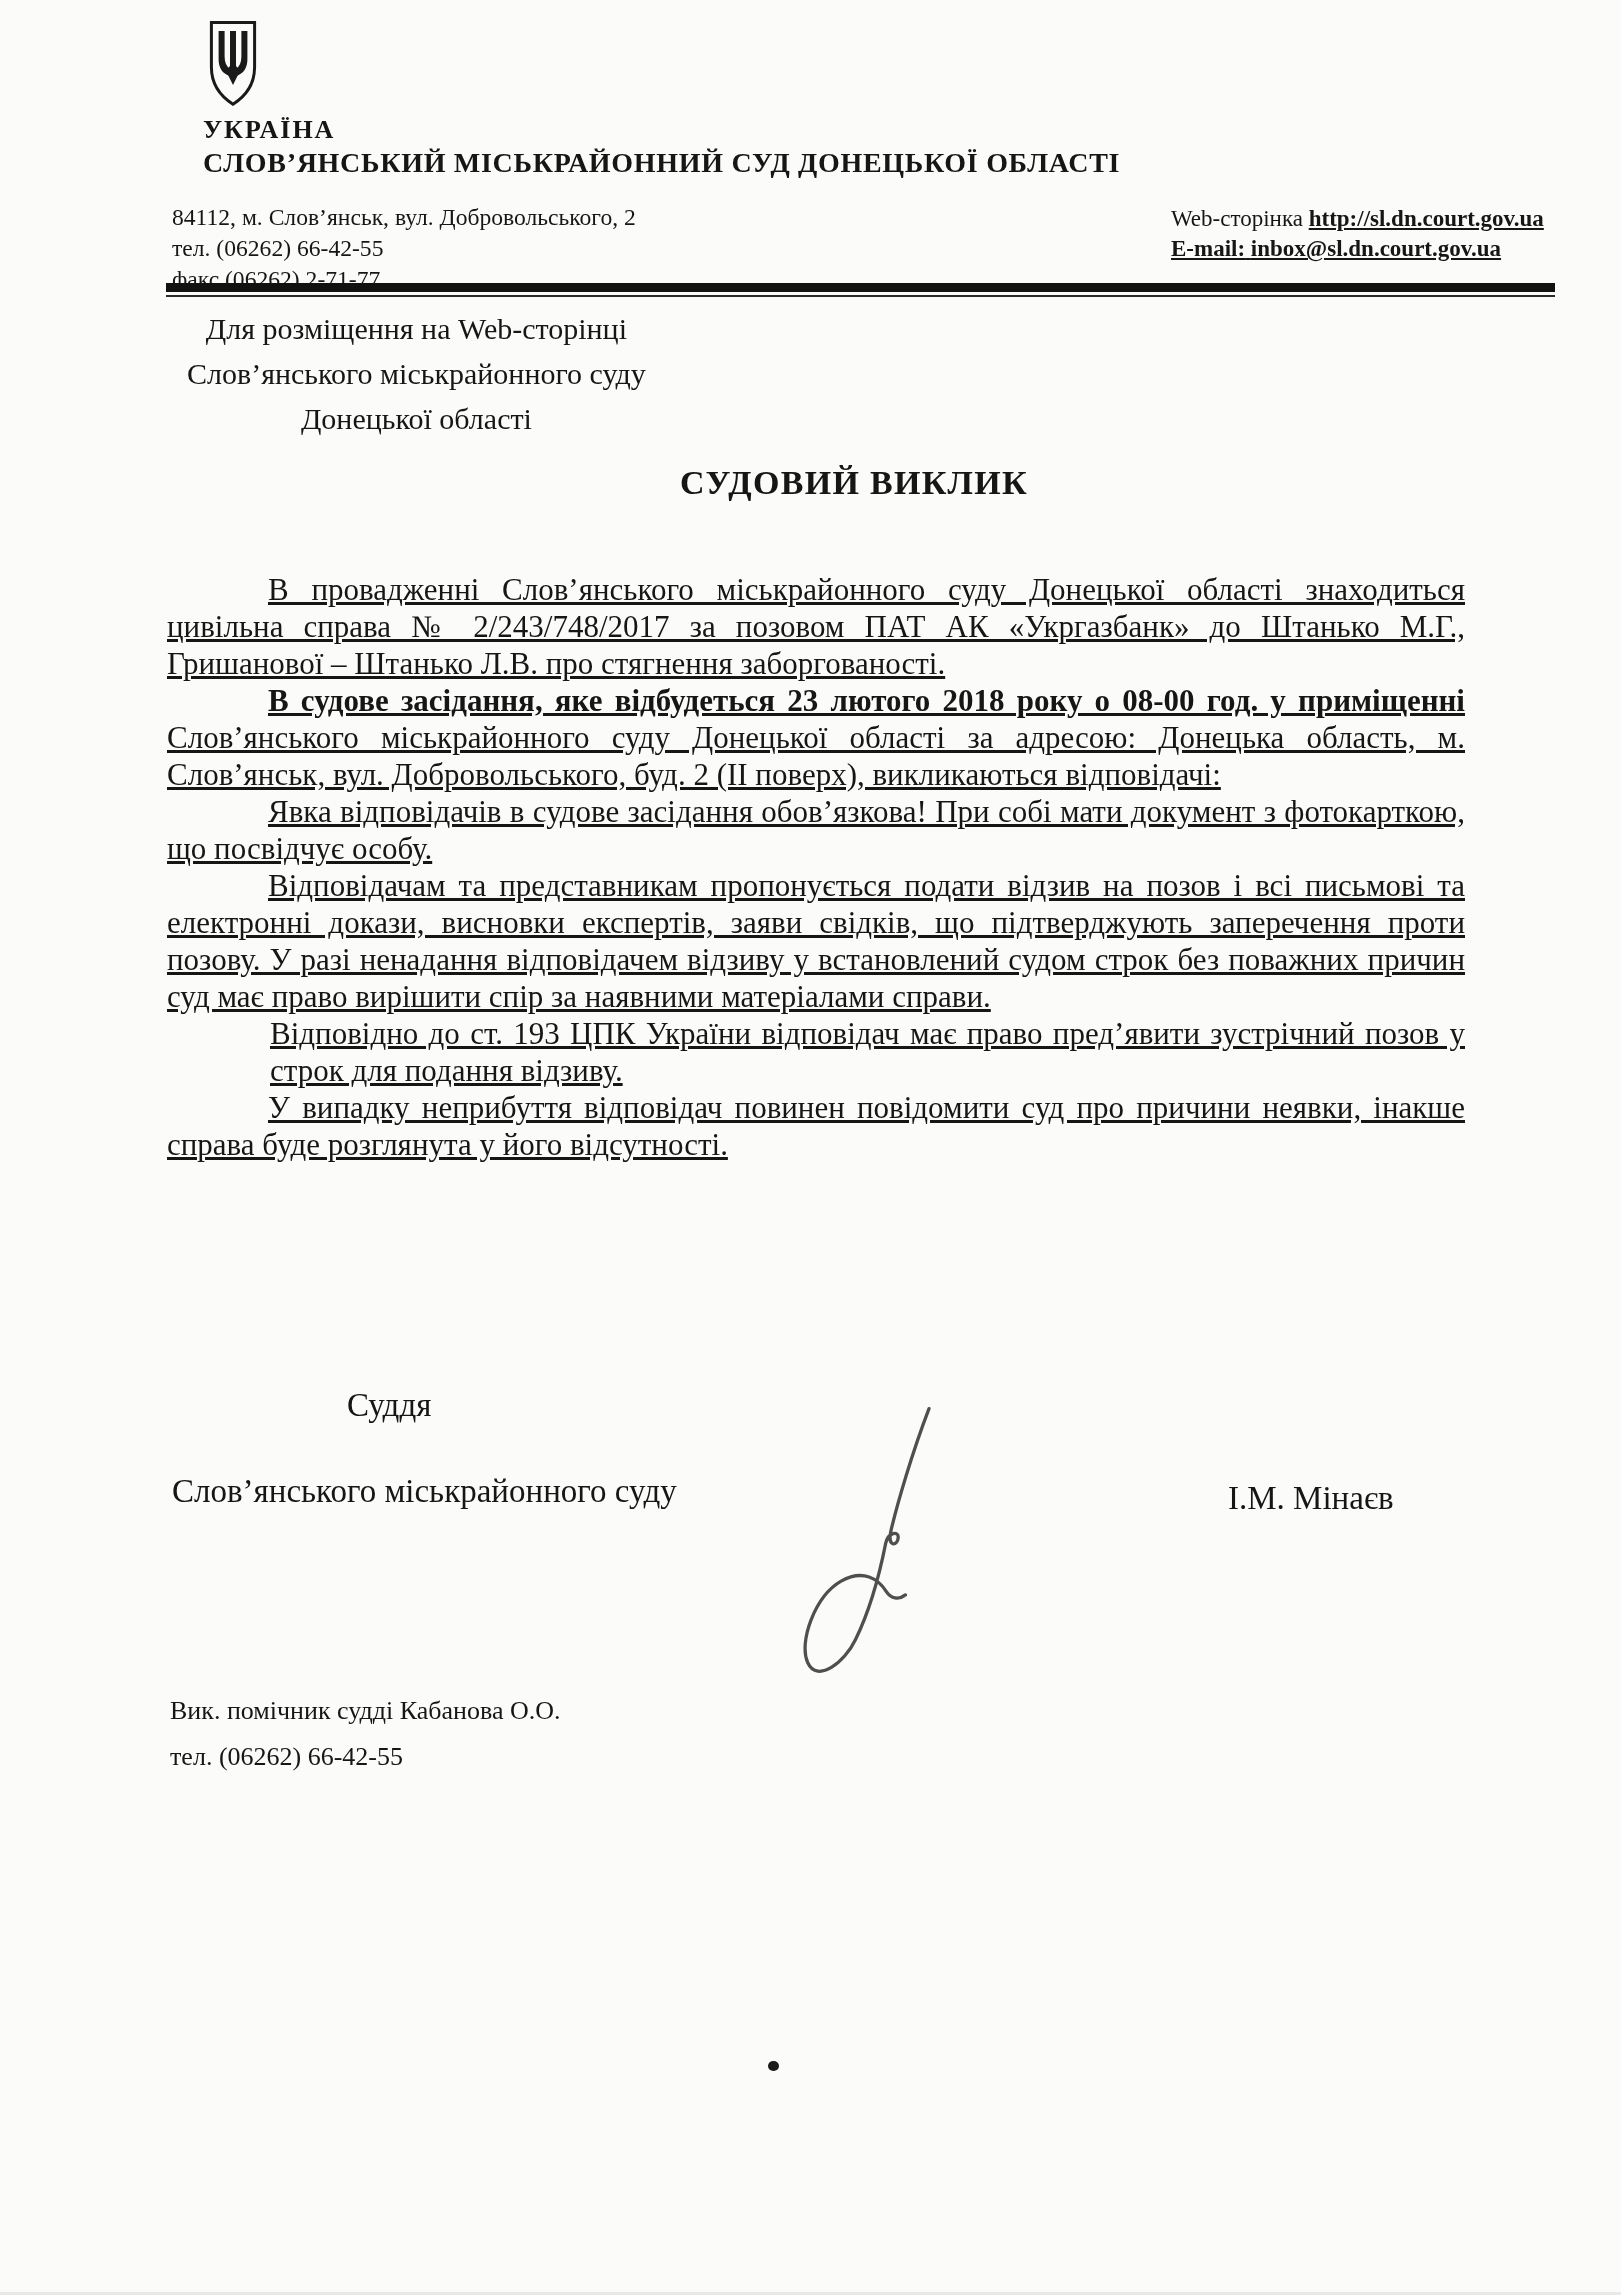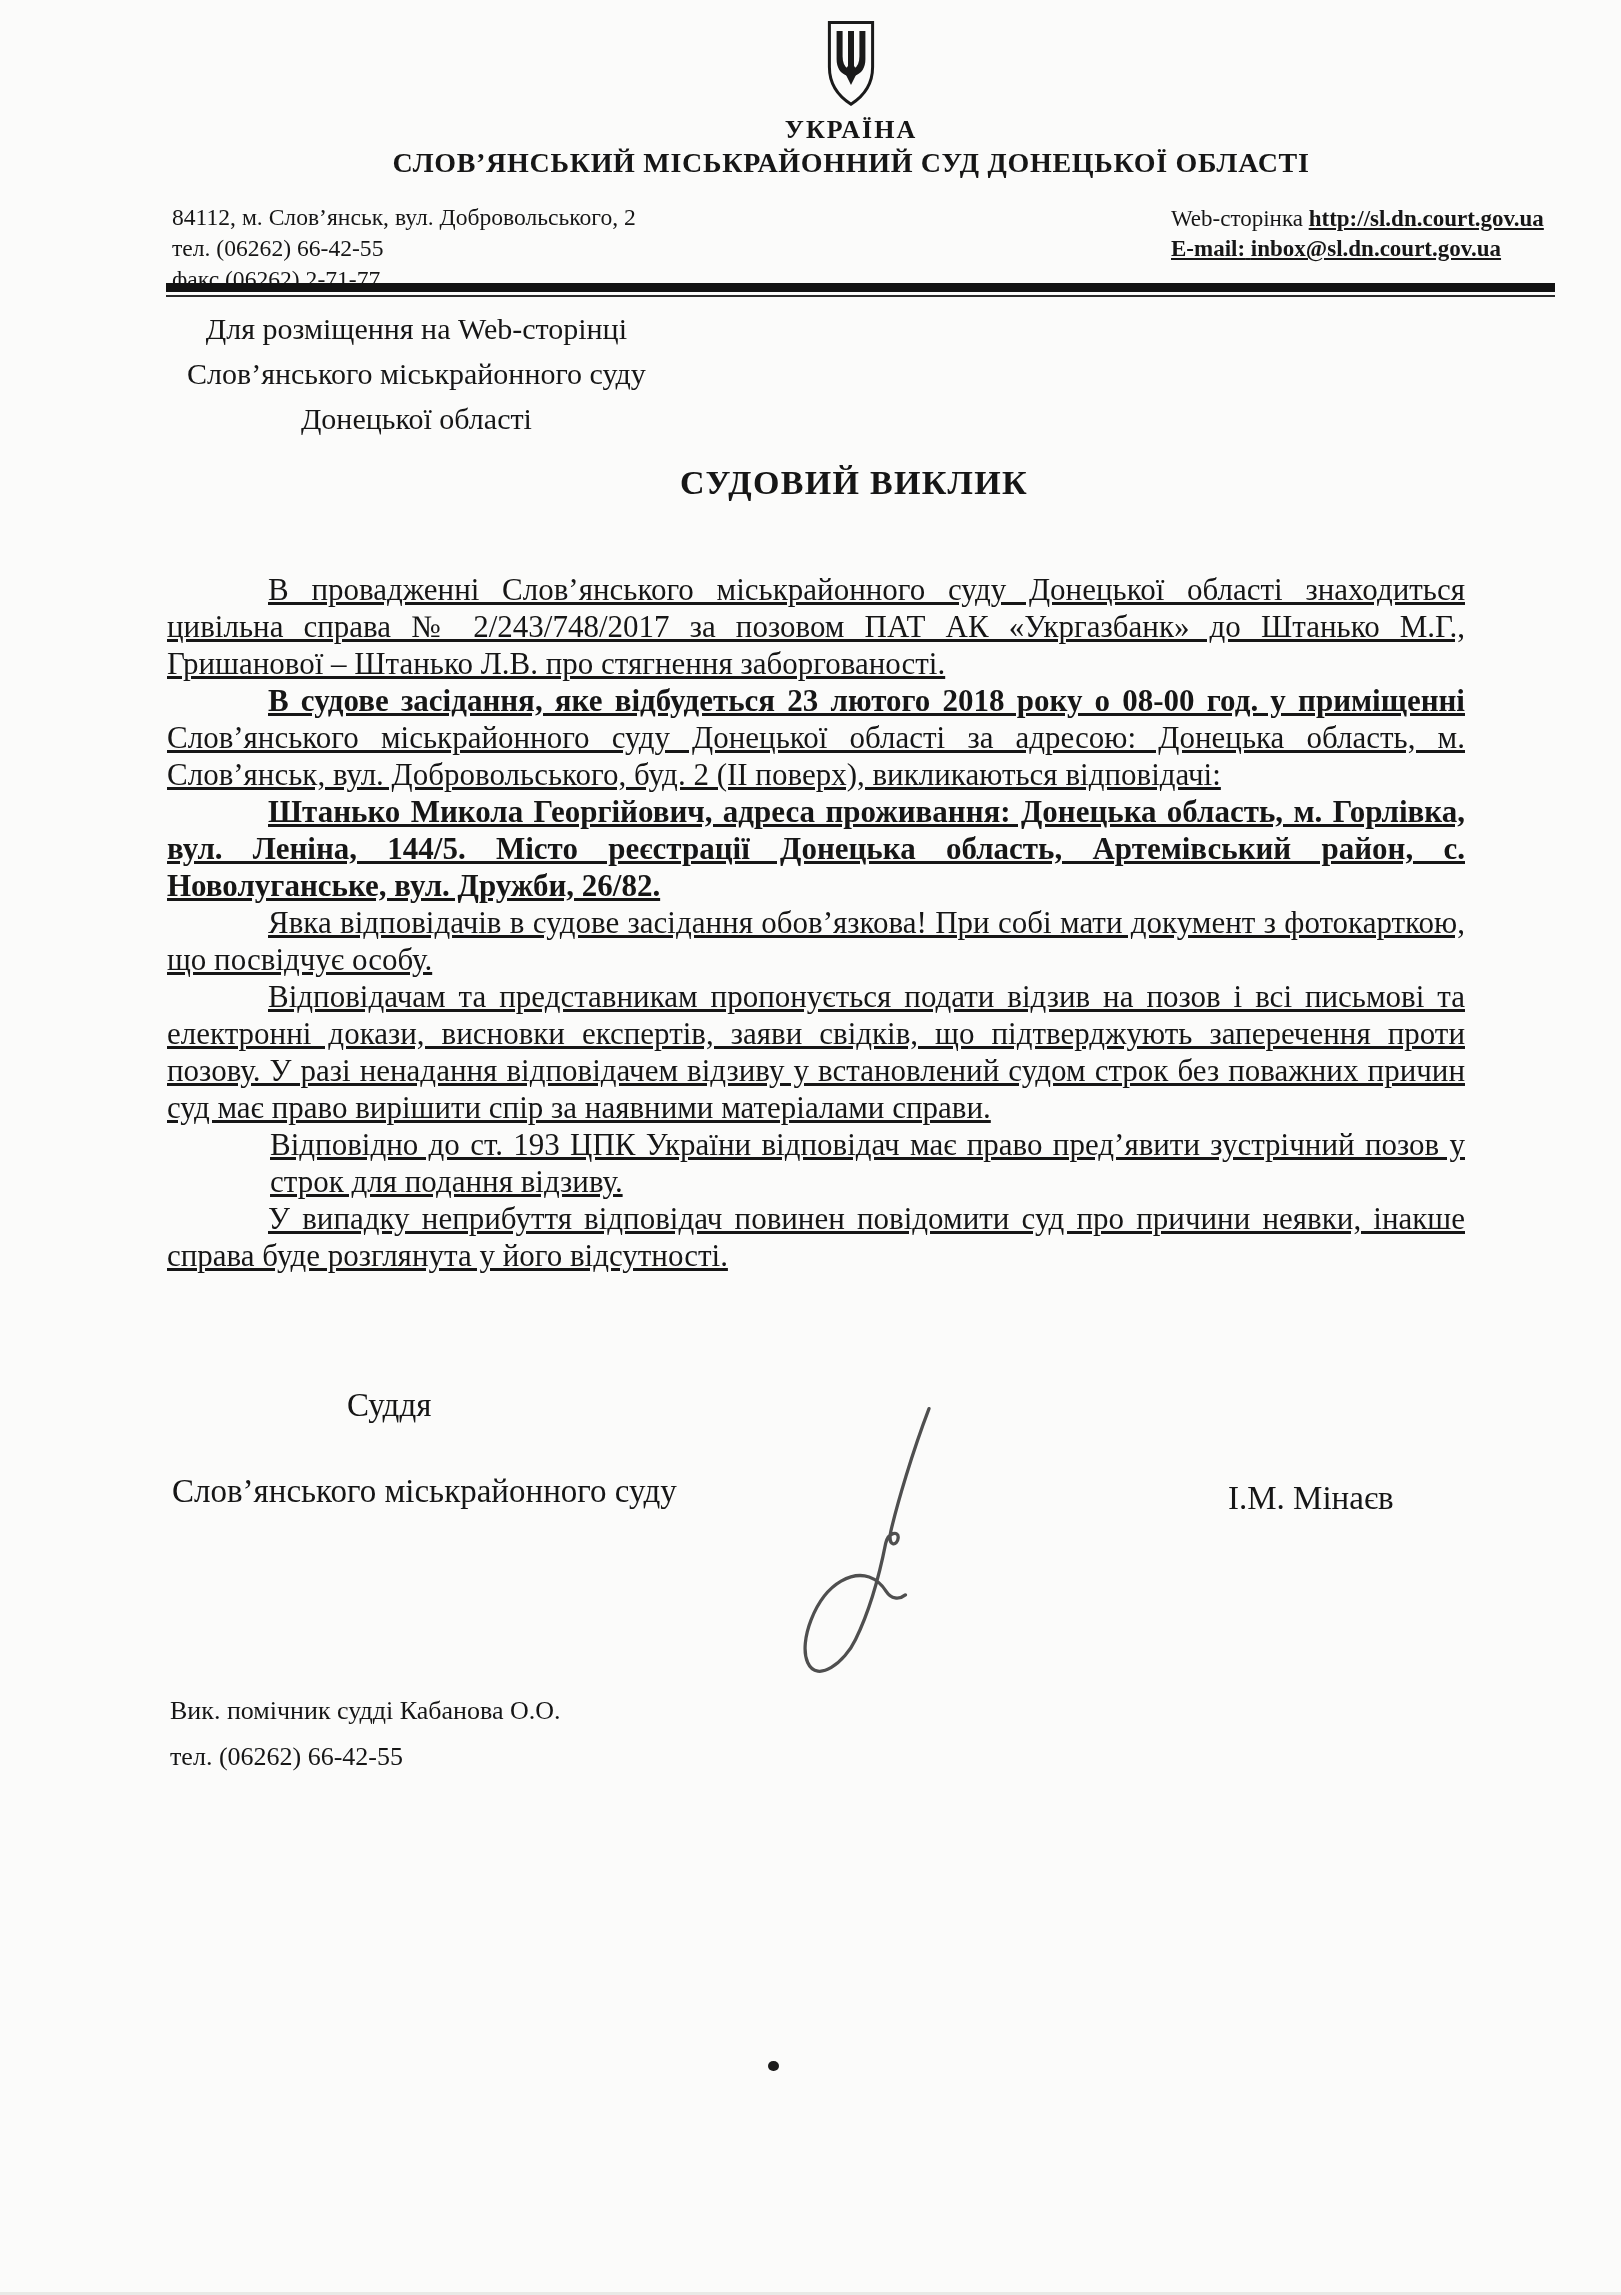--- a/index.html
+++ b/index.html
@@ -7,21 +7,21 @@
     position:relative;
     width:1621px;height:2295px;
     background:#fbfbfa;
     overflow:hidden;
     font-family:"Liberation Serif","DejaVu Serif",serif;
     color:#161616;
   }
   
   .header-block{
     position:absolute;left:167px;top:18.3px;width:1296px;
-    text-align:center;transform:translateX(36px);
+    text-align:left;transform:translateX(36px);
   }
   .emblem{display:inline-block;}
   .country{
     margin-top:2.6px;font-size:26px;font-weight:bold;letter-spacing:2px;
   }
   .court-name{
     margin-top:2.6px;font-size:28px;font-weight:bold;letter-spacing:0.7px;white-space:nowrap;
   }
   
   .contact-left{
@@ -129,21 +129,20 @@
     <div>Для розміщення на Web-сторінці</div>
     <div>Слов’янського міськрайонного суду</div>
     <div>Донецької області</div>
   </div>
 
   <h1 class="doc-title">СУДОВИЙ ВИКЛИК</h1>
 
   <div class="doc-body">
     <p class="indent">В провадженні Слов’янського міськрайонного суду Донецької області знаходиться цивільна справа № 2/243/748/2017 за позовом ПАТ АК «Укргазбанк» до Штанько М.Г., Гришанової – Штанько Л.В. про стягнення заборгованості.</p>
     <p class="indent"><b>В судове засідання, яке відбудеться 23 лютого 2018 року о 08-00 год. у приміщенні</b><span> Слов’янського міськрайонного суду Донецької області за адресою: Донецька область, м. Слов’янськ, вул. Добровольського, буд. 2 (ІІ поверх), викликаються відповідачі:</span></p>
-    <p class="indent bold">Штанько Микола Георгійович, адреса проживання: Донецька область, м. Горлівка, вул. Леніна, 144/5. Місто реєстрації Донецька область, Артемівський район, с. Новолуганське, вул. Дружби, 26/82.</p>
     <p class="indent">Явка відповідачів в судове засідання обов’язкова! При собі мати документ з фотокарткою, що посвідчує особу.</p>
     <p class="indent">Відповідачам та представникам пропонується подати відзив на позов і всі письмові та електронні докази, висновки експертів, заяви свідків, що підтверджують заперечення проти позову. У разі ненадання відповідачем відзиву у встановлений судом строк без поважних причин суд має право вирішити спір за наявними матеріалами справи.</p>
     <p class="block-left">Відповідно до ст. 193 ЦПК України відповідач має право пред’явити зустрічний позов у строк для подання відзиву.</p>
     <p class="indent">У випадку неприбуття відповідач повинен повідомити суд про причини неявки, інакше справа буде розглянута у його відсутності.</p>
   </div>
 
   <div class="sig-role-1">Суддя</div>
   <div class="sig-role-2">Слов’янського міськрайонного суду</div>
   <span class="sig-script">
     <svg width="164" height="298" viewBox="0 0 250 450" xmlns="http://www.w3.org/2000/svg">

